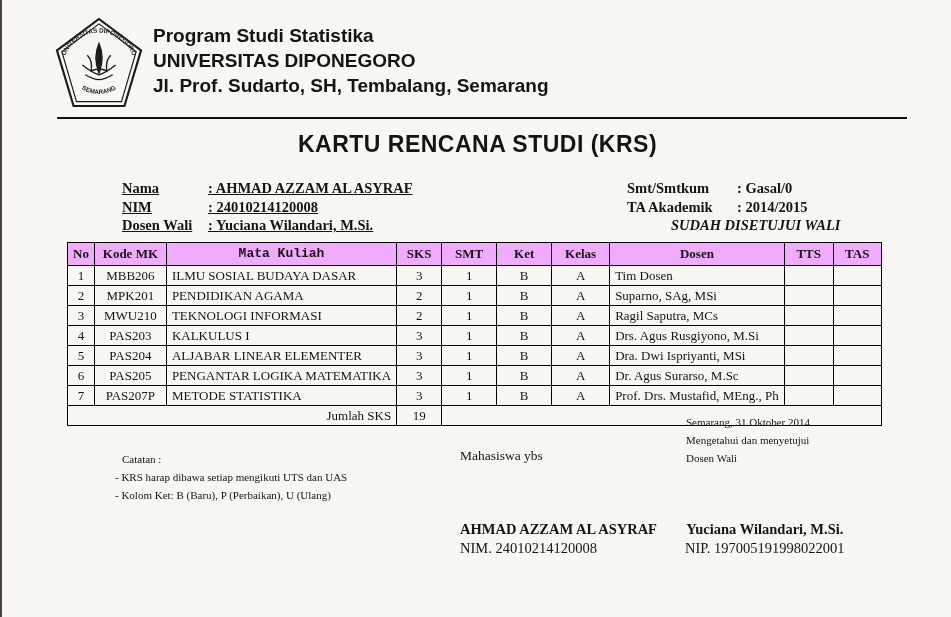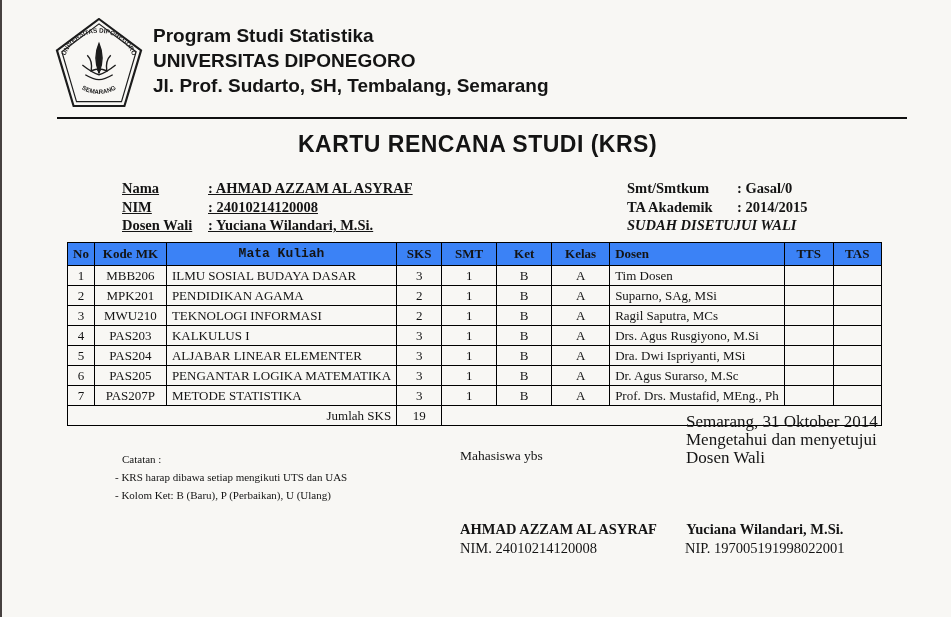--- a/index.html
+++ b/index.html
@@ -20,35 +20,35 @@
   .head-rule{position:absolute;left:55px;top:117px;width:850px;height:2px;background:#101010;}
   
   .doc-title{position:absolute;left:0;top:131px;width:951px;text-align:center;
     font-family:"Liberation Sans", sans-serif;font-weight:bold;font-size:23px;letter-spacing:.5px;}
   
   .info-left{position:absolute;left:120px;top:179px;font-size:14.5px;font-weight:bold;line-height:18.5px;text-decoration:underline;}
   .info-right{position:absolute;left:625px;top:179px;font-size:14.5px;font-weight:bold;line-height:18.5px;}
   .info-row{display:flex;white-space:nowrap;}
   .info-left .lbl{width:86px;}
   .info-right .lbl{width:110px;}
-  .wali-status{font-style:italic;}
+  .wali-status{font-style:italic;margin-left:44px;}
   
   table.krs{position:absolute;left:65px;top:242px;border-collapse:collapse;table-layout:fixed;
     font-size:13px;line-height:16px;}
   table.krs td,table.krs th{border:1px solid #000;padding:1px 5px;height:17px;overflow:hidden;white-space:nowrap;}
   table.krs th{font-weight:bold;text-align:center;height:20px;}
   td.c{text-align:center;}
   td.l{text-align:left;}
   td.total-label{text-align:right;font-weight:normal;}
   td.nofill{border:none;background:transparent;}
   
   .notes{position:absolute;left:113px;top:450px;font-size:11px;line-height:18px;}
   .notes .cat{margin-left:7px;}
   .mhs-label{position:absolute;left:458px;top:448px;font-size:13.5px;}
-  .approve{position:absolute;left:684px;top:413px;font-size:17px;line-height:18px;}
+  .approve{position:absolute;left:684px;top:413px;font-size:11px;line-height:18px;}
   .sig{position:absolute;top:520px;font-size:14.5px;line-height:18.5px;}
   .sig-left{left:458px;}
   .sig-right{left:683px;text-align:center;}
   .sig .nm{font-weight:bold;}
 </style>
 </head>
 <body>
 
 <div class="page">
 
@@ -120,29 +120,29 @@
         <col style="width:228px">
         <col style="width:45px">
       <col style="width:55px">
         <col style="width:55px">
         <col style="width:58px">
         <col style="width:165px">
       <col style="width:49px">
         <col style="width:48px">
     </colgroup>
     <tbody>
-        <tr style="background:#3b82f6;">
+        <tr style="background:#f0abfc;">
       <th>No</th>
       <th>Kode MK</th>
       <th style="text-align:center;font-family:Liberation Mono, monospace;">Mata Kuliah</th>
       <th>SKS</th>
       <th>SMT</th>
       <th>Ket</th>
       <th>Kelas</th>
-      <th style="text-align:left;">Dosen</th>
+      <th style="text-align:center;">Dosen</th>
       <th>TTS</th>
       <th>TAS</th>
     </tr>
     <tr>
       <td class="c">1</td>
       <td class="c">MBB206</td>
       <td class="l">ILMU SOSIAL BUDAYA DASAR</td>
       <td class="c">3</td>
       <td class="c">1</td>
       <td class="c">B</td>

